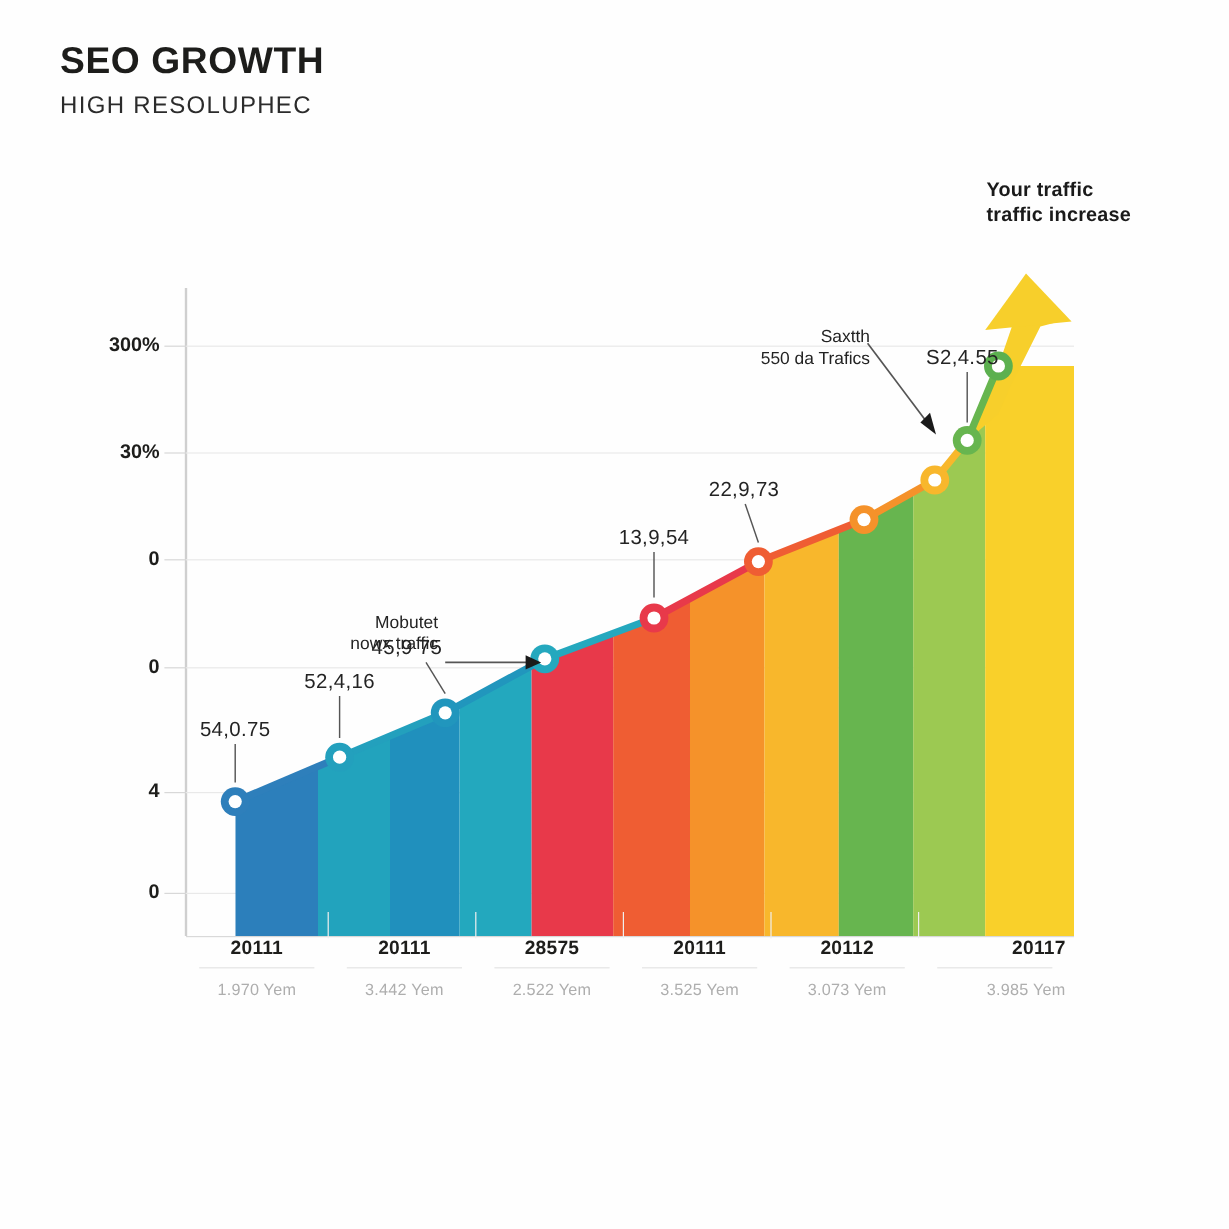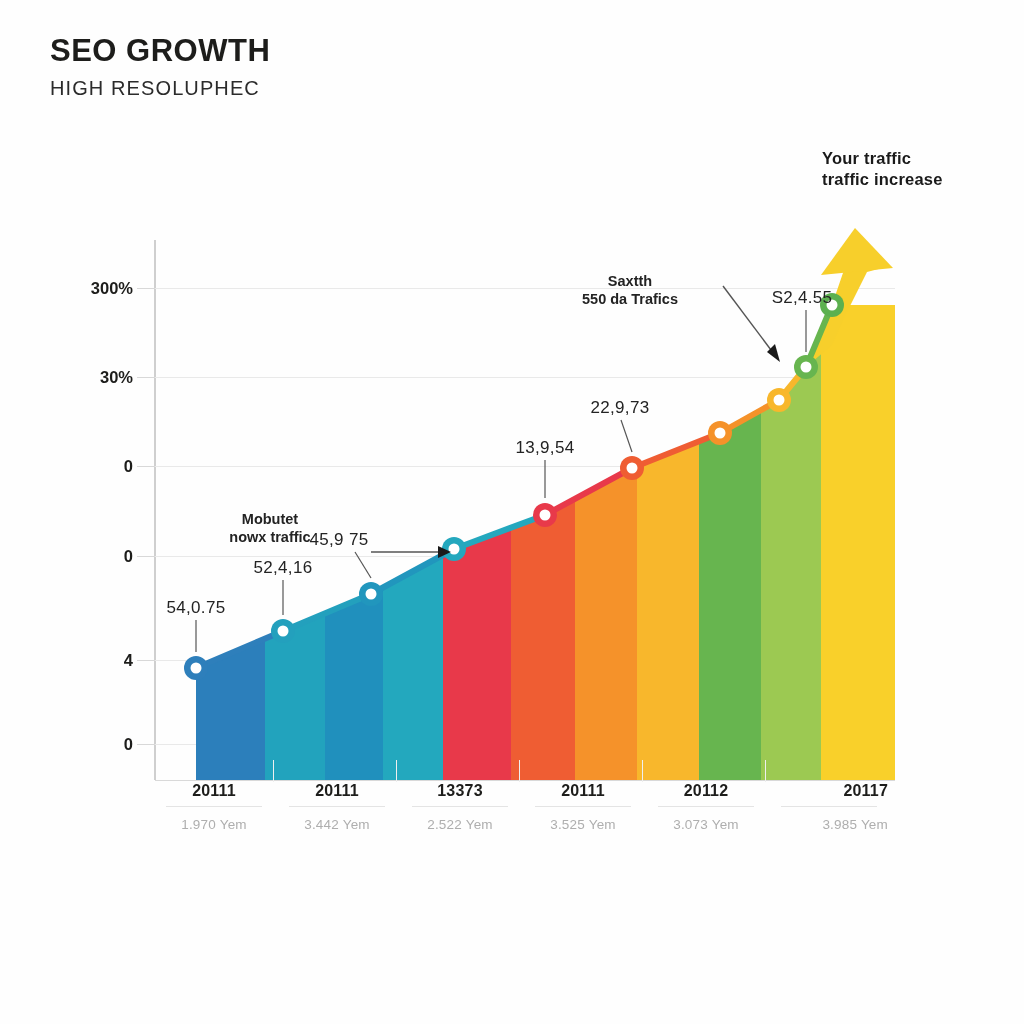--- a/index.html
+++ b/index.html
@@ -65,21 +65,21 @@
     transform: translate(-50%, -100%);
     letter-spacing: 0.3px;
   }
 
   
   .annot {
     position: absolute;
     font-size: 14.5px; color: #232323; line-height: 1.25;
     white-space: nowrap;
   }
-  .annot.right-align { text-align: center; font-weight: bold; }
+  .annot.right-align { text-align: right; }
   #annot-top-right {
     position: absolute; left: 822px; top: 148px;
     font-size: 16.5px; font-weight: bold; color: #1a1a1a;
     line-height: 1.3; letter-spacing: 0.2px;
   }
 
   
   #xaxis {
     position: absolute; left: 155px; top: 782px; width: 740px; height: 75px;
   }
@@ -253,21 +253,21 @@
       <div class="xlab">20111</div>
       <div class="xrule" style="width:96px"></div>
       <div class="xsub">1.970 Yem</div>
     </div>
     <div class="xcat" style="left:123px; width:118px;">
       <div class="xlab">20111</div>
       <div class="xrule" style="width:96px"></div>
       <div class="xsub">3.442 Yem</div>
     </div>
     <div class="xcat" style="left:246px; width:118px;">
-      <div class="xlab">13373</div>
+      <div class="xlab">28575</div>
       <div class="xrule" style="width:96px"></div>
       <div class="xsub">2.522 Yem</div>
     </div>
     <div class="xcat" style="left:369px; width:118px;">
       <div class="xlab">20111</div>
       <div class="xrule" style="width:96px"></div>
       <div class="xsub">3.525 Yem</div>
     </div>
     <div class="xcat" style="left:492px; width:118px;">
       <div class="xlab">20112</div>

